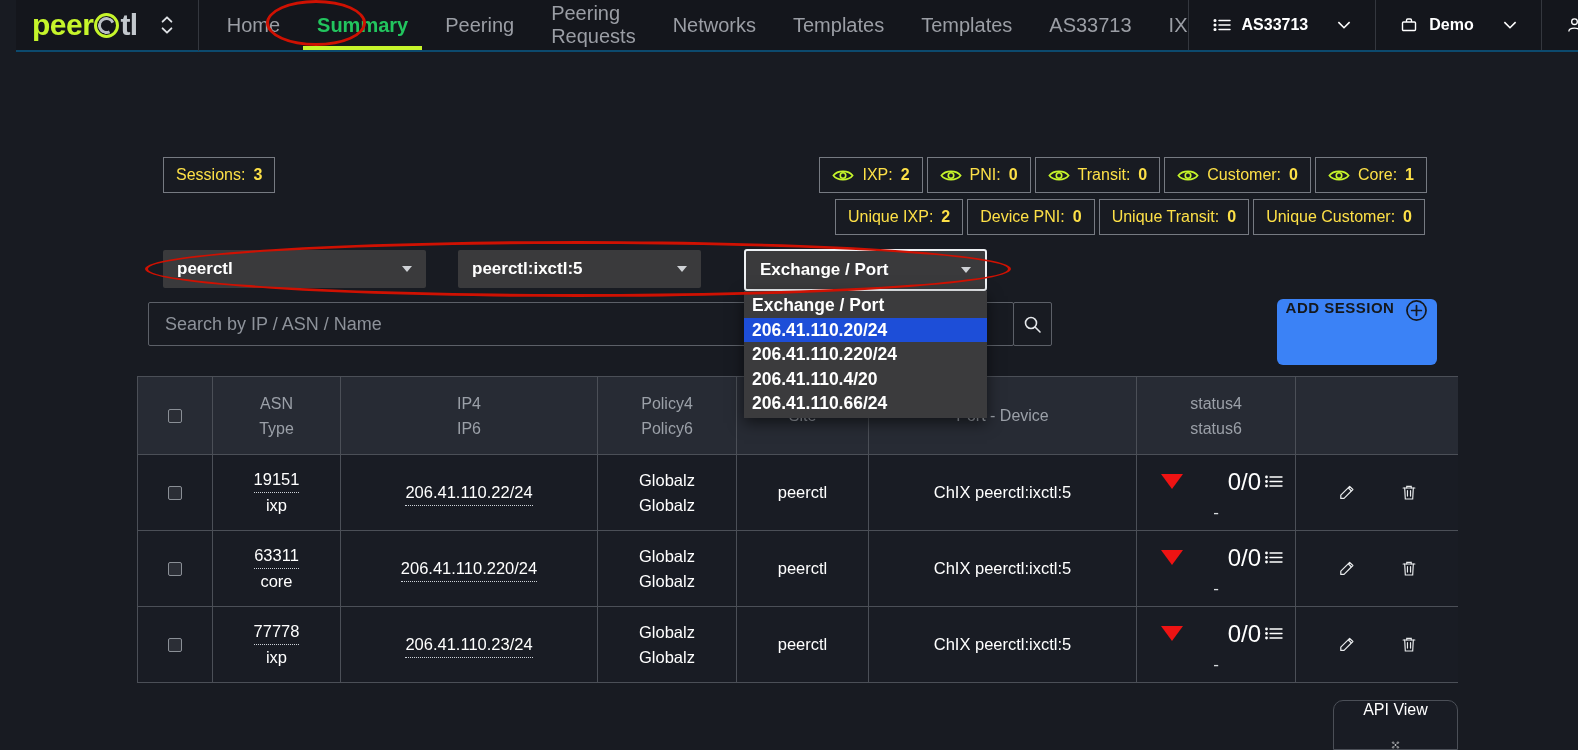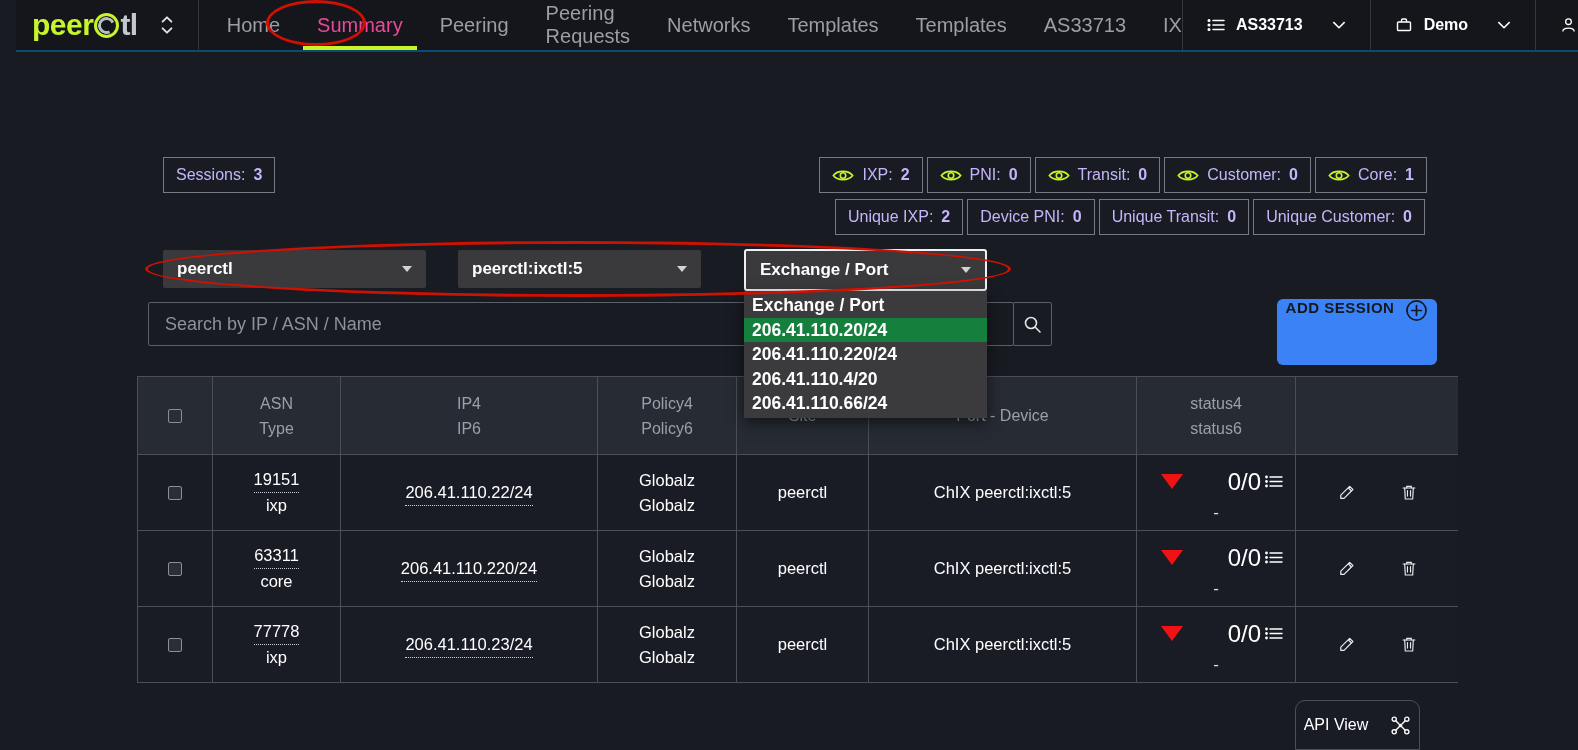--- a/index.html
+++ b/index.html
@@ -15,49 +15,49 @@
   .logo .p1 { color:#c6f52b; }
   .logo .p2 { color:#c3c8cd; }
   .logo-c { position:relative; display:inline-block; width:25px; height:25px; border:3px solid #c6f52b;
             border-radius:50%; margin:0 1px; }
   .logo-c::before { content:""; position:absolute; inset:1px; border:3px solid #b9bec4; border-radius:50%;
             border-right-color:transparent; transform:rotate(20deg); }
   .logo-sort { margin-left:22px; display:flex; align-items:center; }
   .nav-sep { width:1px; height:52px; background:#34373e; margin-left:24px; }
   .nav-items { display:flex; align-items:center; gap:37px; margin-left:28px; height:100%; }
   .nav-item { position:relative; color:#9b9ea5; font-size:20px; height:100%; display:flex; align-items:center; cursor:pointer; }
-  .nav-item.active { color:#ec4899; font-weight:normal; }
+  .nav-item.active { color:#22c55e; font-weight:bold; }
   .nav-item.active::after { content:""; position:absolute; left:-14px; right:-14px; bottom:0; height:4px; background:#c6f52b; }
   .nav-right { margin-left:auto; display:flex; height:100%; }
   .nav-group { display:flex; align-items:center; gap:11px; padding:0 24px; border-left:1px solid #34373e;
                color:#fff; font-weight:bold; font-size:16px; cursor:pointer; }
   .nav-group svg { flex:none; }
 
   
   .badge { display:inline-flex; align-items:center; gap:8px; border:1px solid #767a82; padding:0 12px;
-           height:36px; color:#c4b5fd; font-size:16px; background:transparent; white-space:nowrap; }
+           height:36px; color:#fde047; font-size:16px; background:transparent; white-space:nowrap; }
   .badge b { font-weight:bold; }
   .sessions-badge { position:absolute; left:163px; top:157px; }
   .type-badges { position:absolute; right:151px; top:157px; display:flex; gap:4px;border-radius:10px; }
   .unique-badges { position:absolute; right:153px; top:199px; display:flex; gap:4px; }
 
   
   .select { position:absolute; height:38px; background:#3a3a3c; color:#fff; font-weight:bold; font-size:17px;
             display:flex; align-items:center; justify-content:space-between; padding:0 14px; cursor:pointer; border-radius:2px; }
   .caret { width:0; height:0; border-left:5px solid transparent; border-right:5px solid transparent;
            border-top:6px solid #cfd2d6; }
   .select-net { left:163px; top:250px; width:263px; }
   .select-port { left:458px; top:250px; width:243px; }
   .select-exch { left:744px; top:249px; width:243px; height:42px; background:#3a3a3c;
                  border:2px solid #eef1f4; border-radius:3px; }
   .dropdown-list { position:absolute; left:744px; top:291px; width:243px; background:#3b3b3d; z-index:60;
                    box-shadow:0 5px 14px rgba(0,0,0,.55); padding:2px 0; }
   .dropdown-option { height:24.5px; line-height:24.5px; padding:0 8px; color:#fff; font-weight:bold;
                      font-size:17.5px; white-space:nowrap; cursor:pointer; }
-  .dropdown-option.highlighted { background:#15803d; }
+  .dropdown-option.highlighted { background:#1d4ed8; }
 
   
   .search-input { position:absolute; left:148px; top:302px; width:866px; height:44px; background:transparent;
                   border:1px solid #5c6068; border-radius:2px; color:#e8eaec; font-size:18px; padding:0 16px;
                   font-family:"Liberation Sans", sans-serif; outline:none; }
   .search-input::placeholder { color:#8d929a; }
   .search-btn { position:absolute; left:1013px; top:302px; width:39px; height:44px; border:1px solid #5c6068;
                 border-radius:2px; display:flex; align-items:center; justify-content:center; cursor:pointer; background:transparent; }
   .add-session { position:absolute; left:1277px; top:299px; width:160px; height:66px; background:#3b82f6;
                  border:none; border-radius:6px; color:#15181d; font-weight:bold; font-size:15px; letter-spacing:.5px;
@@ -80,23 +80,23 @@
   .status-cell { padding:14px 12px 10px; align-items:stretch; justify-content:flex-start; gap:6px; }
   .status-row1 { display:flex; align-items:center; }
   .tri-down { width:0; height:0; border-left:11px solid transparent; border-right:11px solid transparent;
               border-top:15px solid #ef1313; margin-left:12px; }
   .status-ratio { margin-left:auto; font-size:24px; display:flex; align-items:center; gap:4px; }
   .status-line2 { text-align:center; font-size:17px; color:#d8dbdf; }
   .action-cell { flex-direction:row; gap:44px; }
   .icon-btn { cursor:pointer; display:flex; }
 
   
-  .api-view { position:absolute; left:1295px; top:700px; width:125px; height:50px; background:#191c24;
+  .api-view { position:absolute; left:1333px; top:700px; width:125px; height:50px; background:#191c24;
               border:1px solid #4b4f57; border-radius:10px 10px 0 0; display:flex; align-items:center;
-              justify-content:center; gap:22px; color:#fff; font-size:16px; cursor:pointer; }
+              justify-content:center; gap:22px; color:#fff; font-size:16px; cursor:pointer;flex-direction:column; }
 
   
   .annot { position:absolute; border:3px solid #cf1102; border-radius:50%; z-index:100; pointer-events:none; }
   .annot-1 { left:266px; top:0px; width:100px; height:46px; }
   .annot-2 { left:145px; top:241px; width:866px; height:56px; }
 </style>
 </head>
 <body>
 
 <div class="app">

